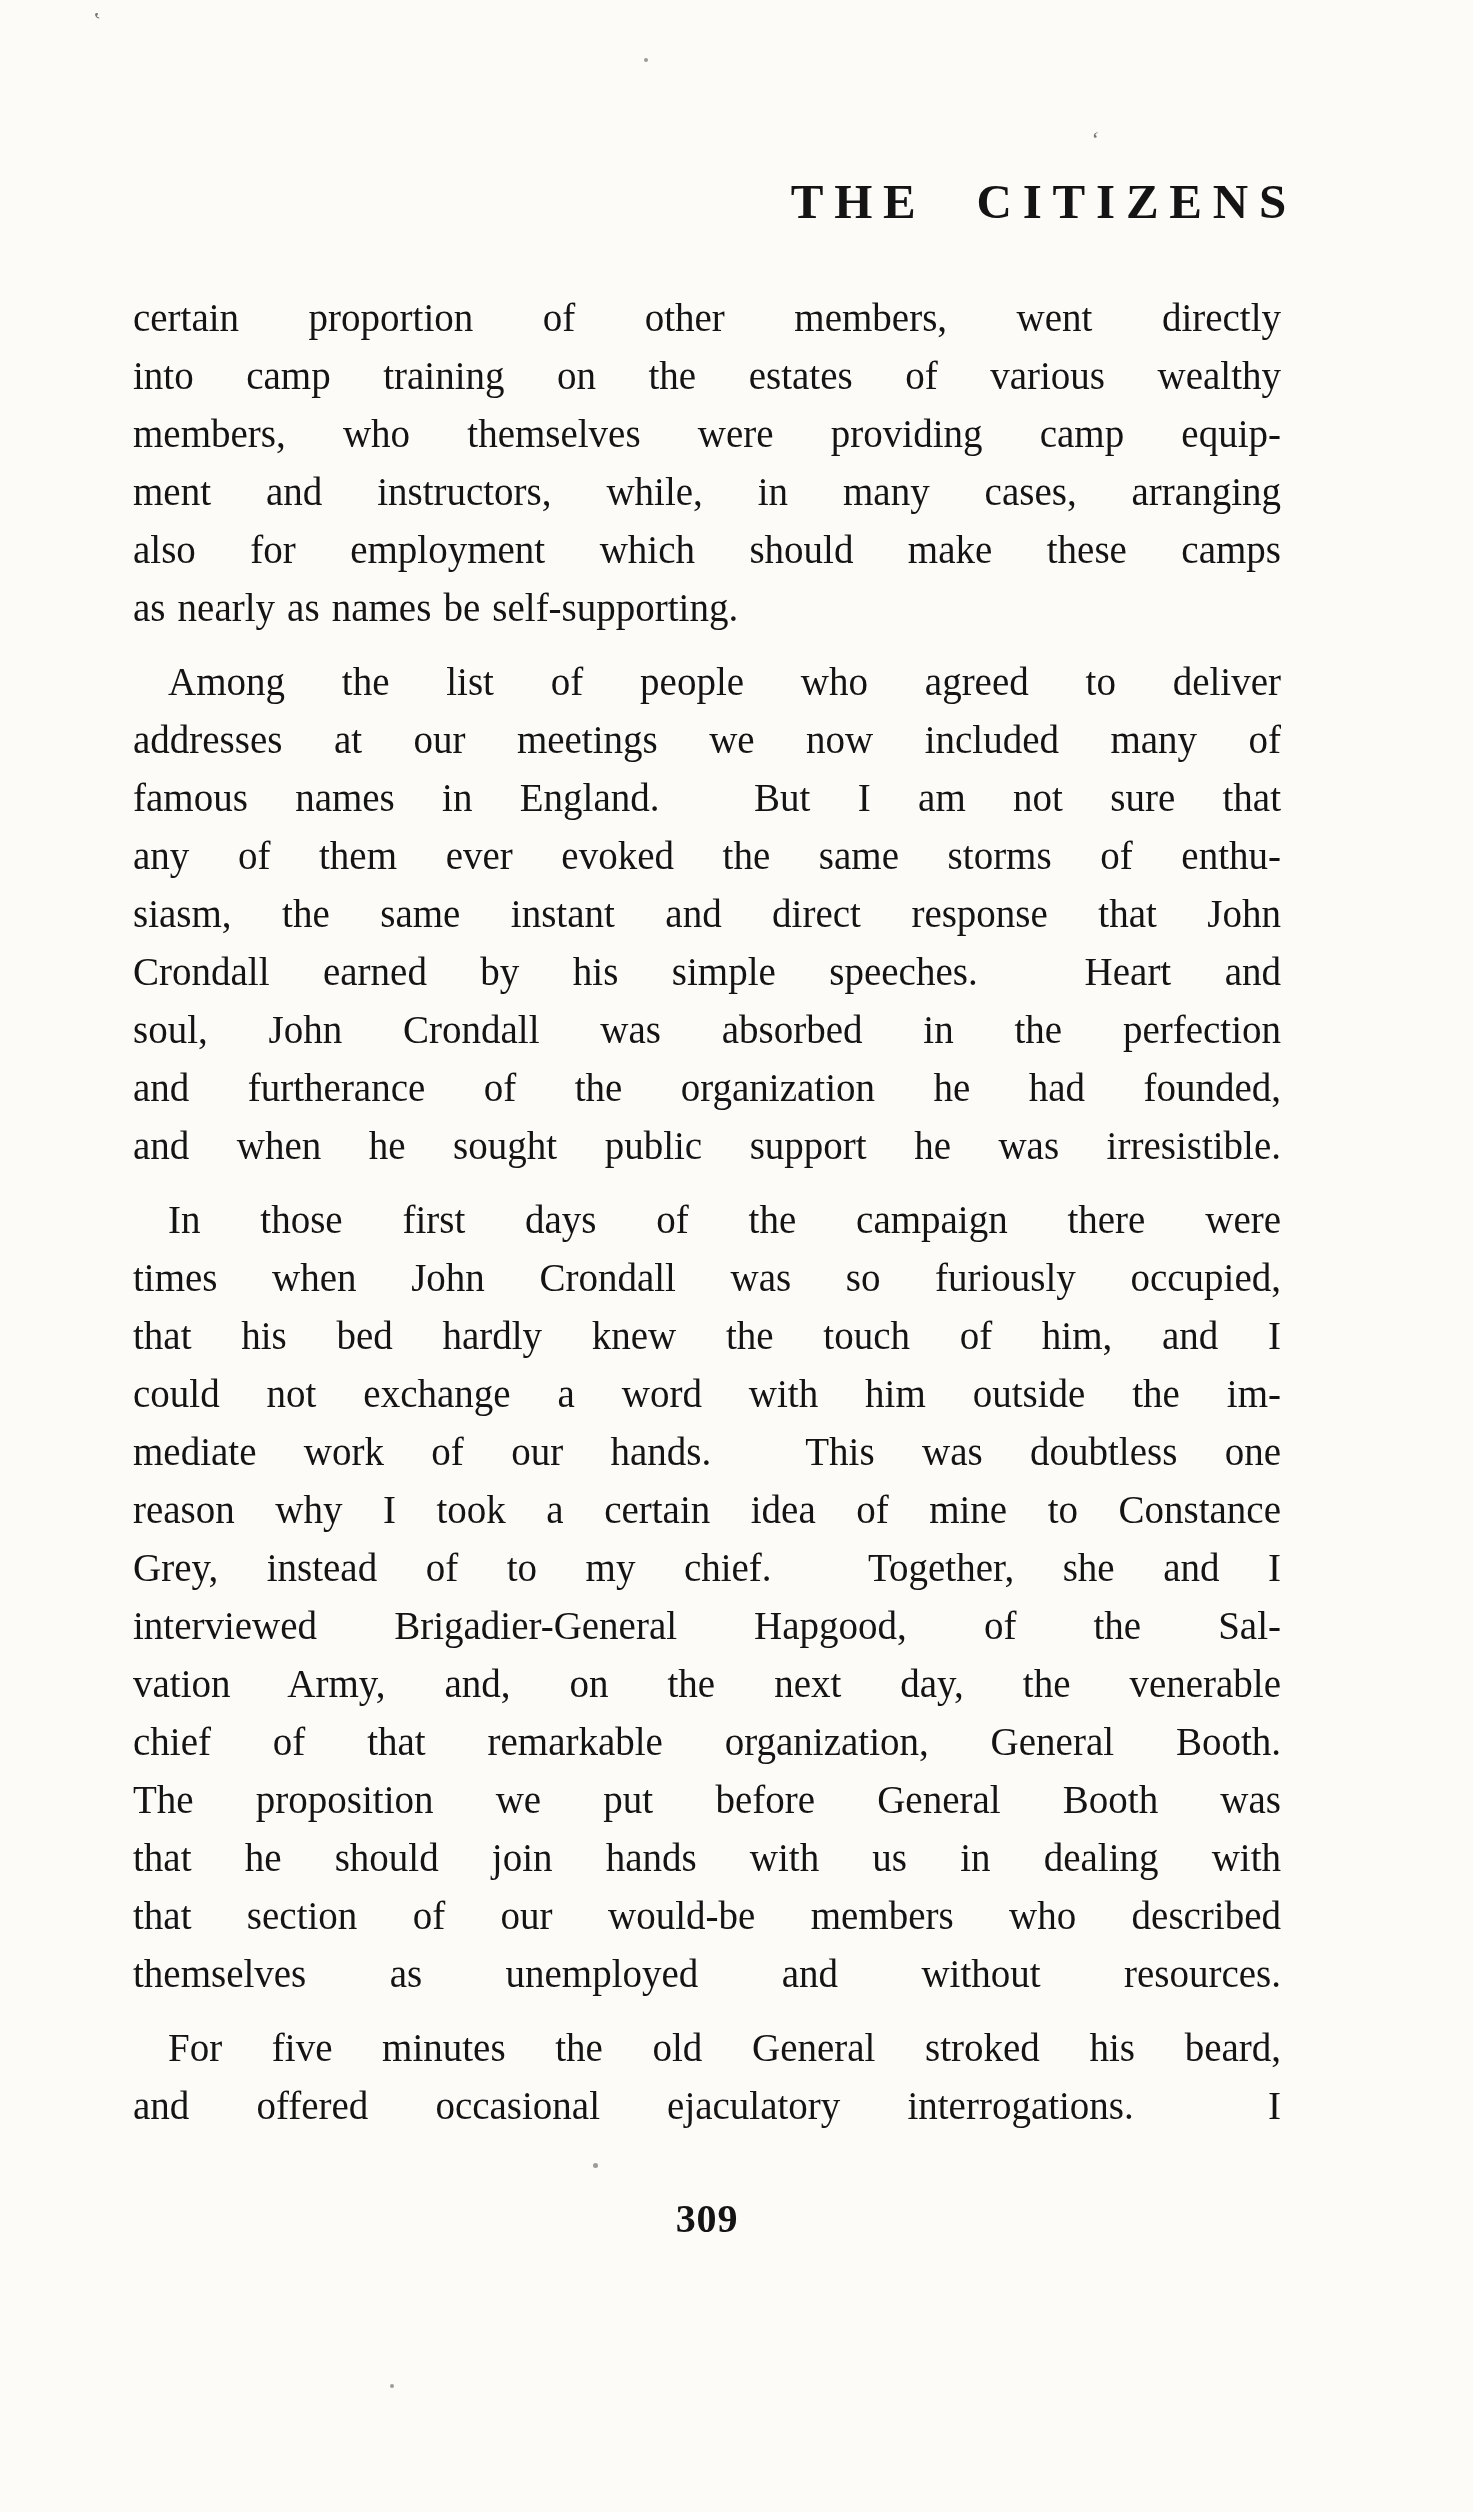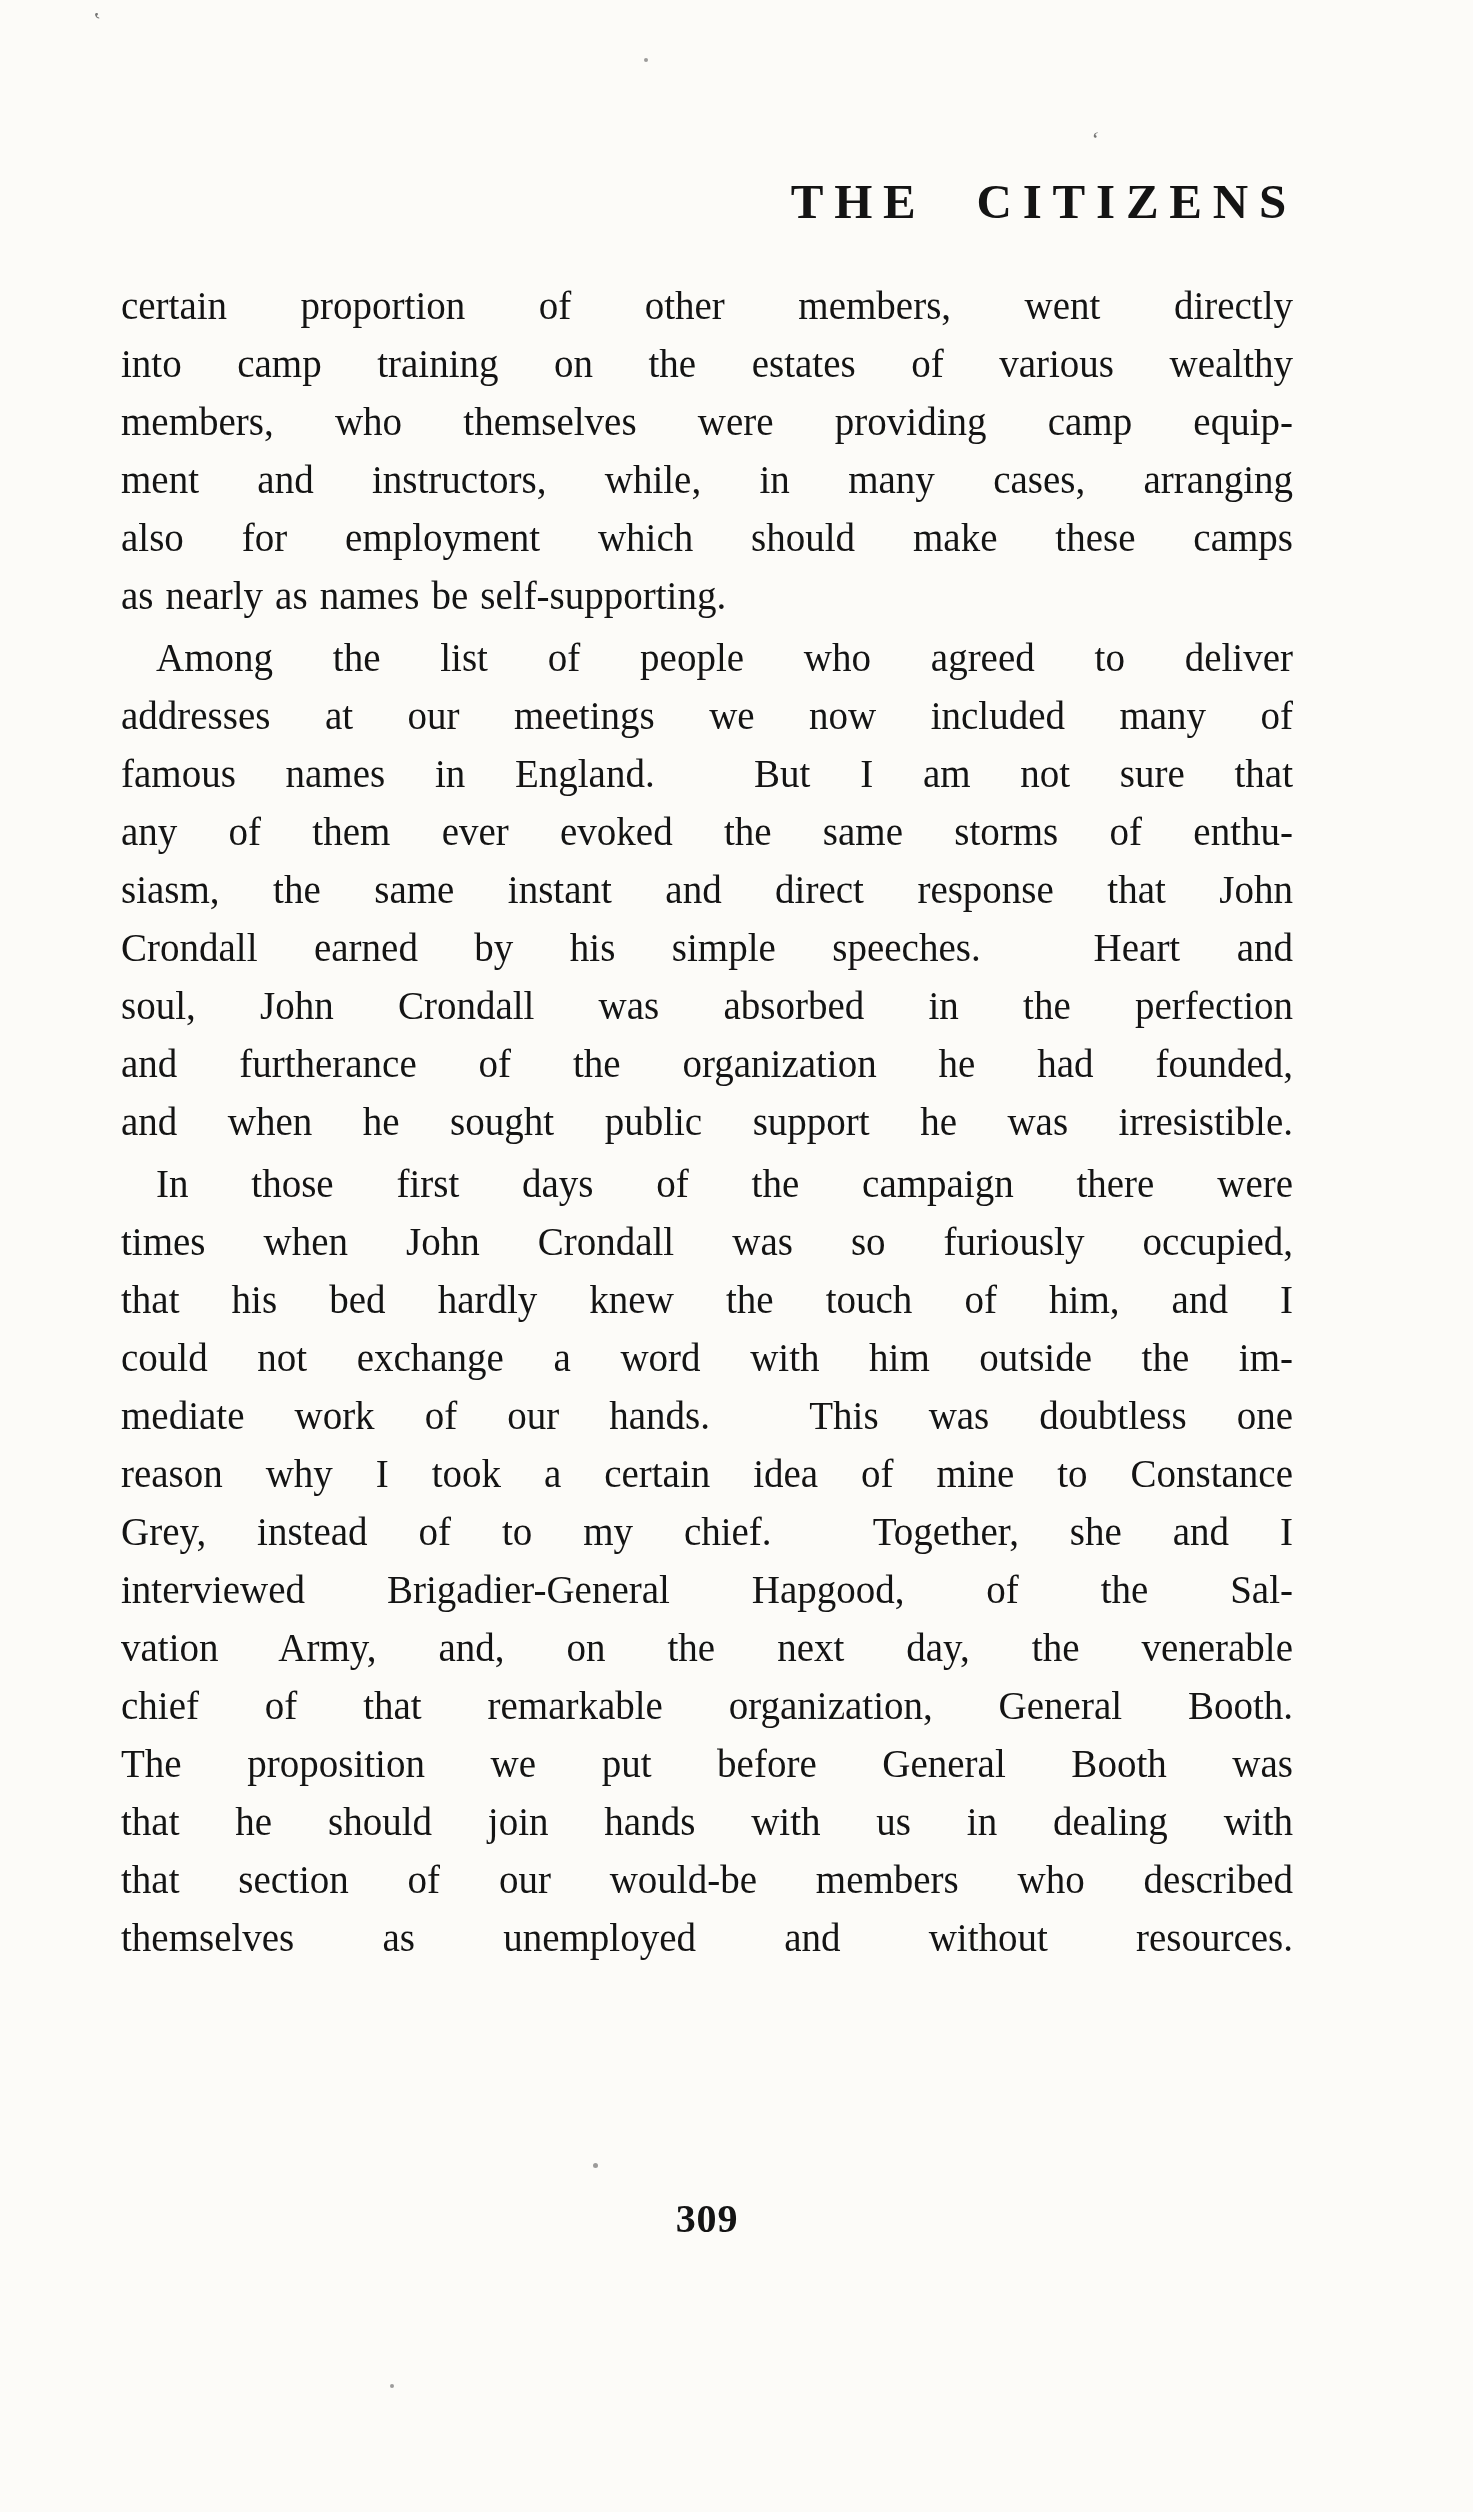--- a/index.html
+++ b/index.html
@@ -37,21 +37,21 @@
   }
   .text-block{
     position:absolute;
     top:273px;
     left:117px;
     width:1180px;
     font-size:39px;
     line-height:58px;
     word-spacing:0.06em;
   }
-  .paragraph{margin:4px;padding:0;}
+  .paragraph{margin:16px;padding:0;}
   .line{
     text-align:justify;
     text-align-last:justify;
     -moz-text-align-last:justify;
     white-space:pre-wrap;
   }
   .line.indent{text-indent:35px;}
   .line.short{
     text-align-last:left;
     -moz-text-align-last:left;
@@ -129,18 +129,22 @@
         <div class="line">reason why I took a certain idea of mine to Constance</div>
         <div class="line">Grey, instead of to my chief.  Together, she and I</div>
         <div class="line">interviewed Brigadier-General Hapgood, of the Sal-</div>
         <div class="line">vation Army, and, on the next day, the venerable</div>
         <div class="line">chief of that remarkable organization, General Booth.</div>
         <div class="line">The proposition we put before General Booth was</div>
         <div class="line">that he should join hands with us in dealing with</div>
         <div class="line">that section of our would-be members who described</div>
         <div class="line">themselves as unemployed and without resources.</div>
       </div>
+      <div class="paragraph">
+        <div class="line indent">For five minutes the old General stroked his beard,</div>
+        <div class="line">and offered occasional ejaculatory interrogations.  I</div>
+      </div>
     </div>
 
   <div class="page-number">309</div>
 
 </div>
 
 
 </body></html>

